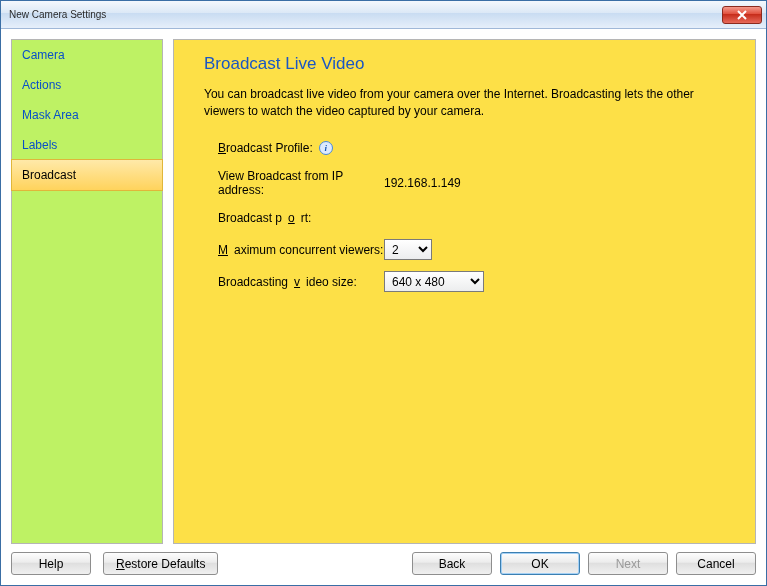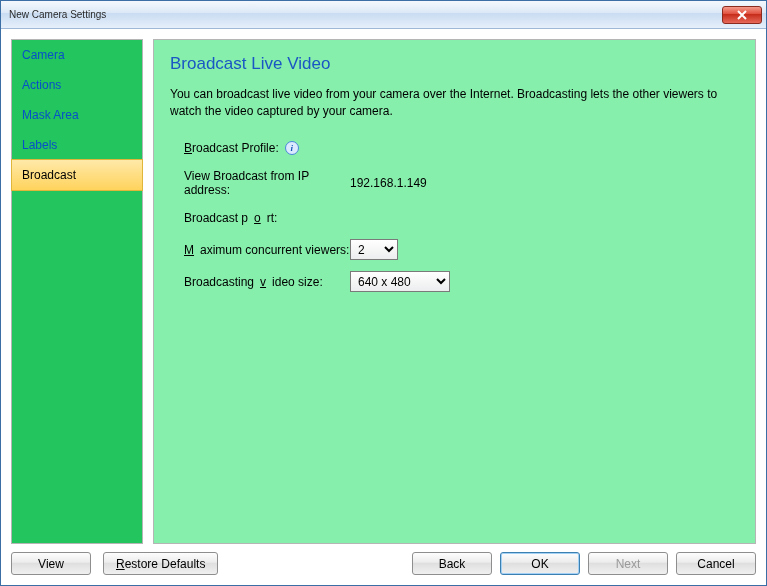--- a/index.html
+++ b/index.html
@@ -49,43 +49,43 @@
     padding: 10px 10px 6px 10px;
     display: flex;
     flex-direction: column;
   }
   .panels {
     flex: 1;
     display: flex;
     gap: 10px;
   }
   .sidebar {
-    width: 132px;
+    width: 152px;
     border: 1px solid #b5b5b5;
-    background: #22c55e;
+    background: #bef264;
   }
   .sidebar-item {
     padding: 8px 10px;
     color: #0850c8;
     cursor: pointer;
     font-size: 12px;
   }
   .sidebar-item.selected {
     background: linear-gradient(to bottom, #ffe9a9 0%, #ffd35c 100%);
     border: 1px solid #e0b63a;
     color: #000;
     margin: -1px;
     padding: 8px 10px;
     position: relative;
   }
   .content {
     flex: 1;
     border: 1px solid #b5b5b5;
-    background: #86efac;
-    padding: 14px 16px;
+    background: #fde047;
+    padding: 14px 30px;
   }
   .page-title {
     color: #1a56c4;
     font-size: 17px;
     margin: 0 0 12px 0;
     font-weight: normal;
   }
   .description {
     font-size: 12px;
     line-height: 1.45;
@@ -236,21 +236,21 @@
           <select class="control w-size">
             <option>640 x 480</option>
           </select>
         </div>
 
       </div>
     </div>
 
     <div class="button-row">
       <div class="btn-group-left">
-        <button class="btn help">View</button>
+        <button class="btn help">Help</button>
       </div>
       <button class="btn restore" style="margin-left:4px;">
         <span class="u">R</span><span>estore Defaults</span>
       </button>
       <div class="spacer"></div>
       <button class="btn">Back</button>
       <button class="btn default">OK</button>
       <button class="btn disabled">Next</button>
       <button class="btn">Cancel</button>
     </div>

